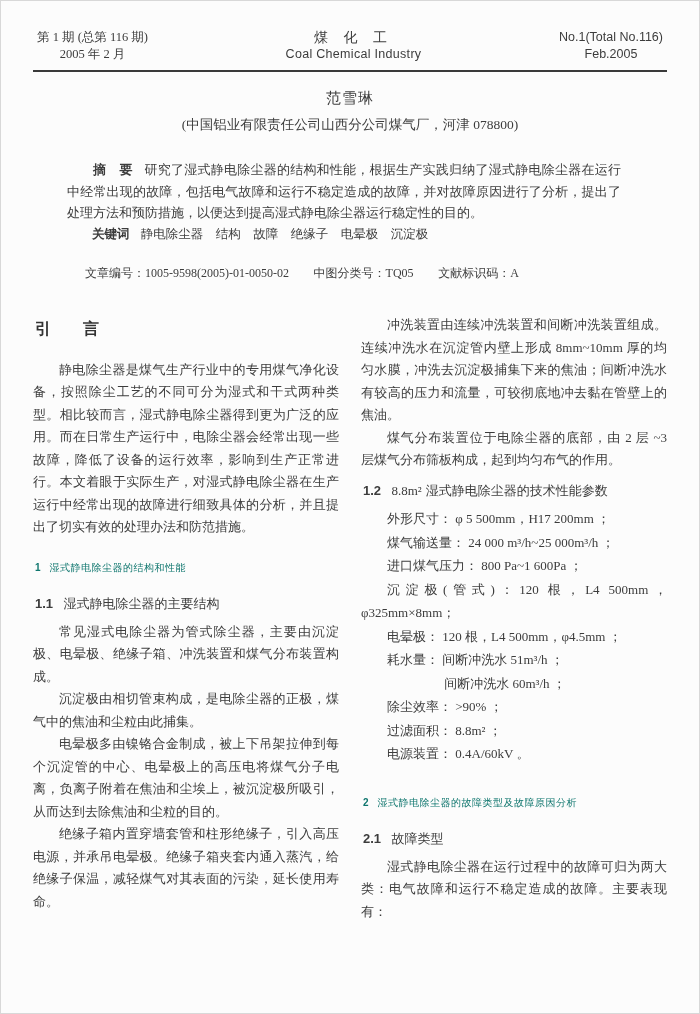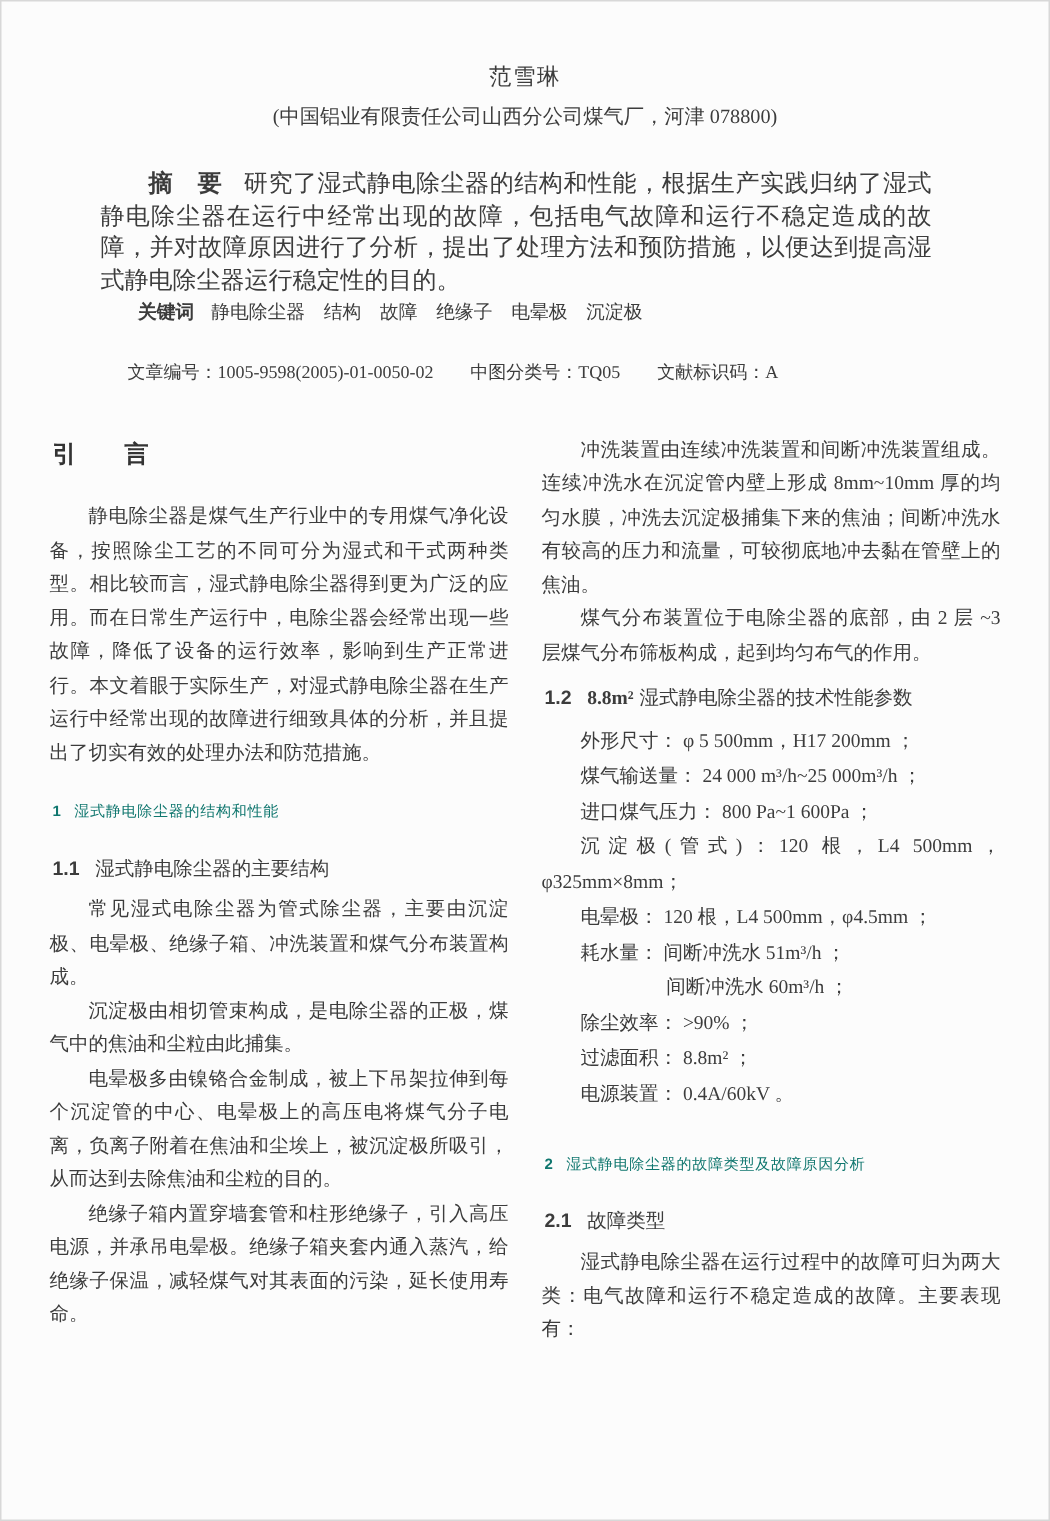--- a/index.html
+++ b/index.html
@@ -31,47 +31,61 @@
     text-align: center;
     font-size: 29px;
     letter-spacing: 3px;
     margin-top: 54px;
     color: #333;
     font-weight: 500;
   }
   .author { text-align: center; font-size: 15px; margin-top: 17px; letter-spacing: 1px; }
   .affiliation { text-align: center; font-size: 13.5px; margin-top: 8px; }
   
-  .abstract { margin: 25px 46px 0 34px; font-size: 16px; line-height: 21.5px; text-align: justify; }
+  .abstract { margin: 25px 46px 0 34px; font-size: 13px; line-height: 21.5px; text-align: justify; }
   .abstract p { text-indent: 2em; }
   .abstract .lbl { font-weight: bold; margin-right: 0.9em; }
   .keywords { margin: 0 34px; font-size: 12.5px; line-height: 21.5px; text-indent: 2em; }
   .keywords .lbl { font-weight: bold; margin-right: 0.9em; }
   
   .meta { margin: 20px 0 0 52px; font-size: 12px; }
   .meta .seg { margin-right: 1.8em; }
   
   .columns { display: flex; gap: 22px; margin-top: 32px; }
   .col { width: 307px; font-size: 13px; line-height: 22.5px; text-align: justify; }
   .col p { text-indent: 2em; }
   .intro-h { font-size: 16px; font-weight: bold; margin: 4px 0 18px 2px; color: #333; }
   .sec-h { font-size: 10px; margin: 18px 0 14px 2px; color: #0f766e; }
   .sec-h .num { font-weight: bold; font-family: "Liberation Sans", sans-serif; margin-right: 0.9em; }
   .sec-h .t { font-weight: 500; letter-spacing: 0.5px; }
   .sub-h { font-size: 13px; margin: 8px 0 5px 2px; }
   .sub-h .num { font-weight: bold; font-family: "Liberation Sans", sans-serif; margin-right: 0.8em; }
-  .sub-h .num2 { font-weight: bold; margin-right: 0.3em; }
+  .sub-h .num2 { font-weight: normal; margin-right: 0.3em; }
   .spec-list p { text-indent: 2em; line-height: 23.5px; }
   .spec-list p.cont { text-indent: 6.4em; }
 </style>
 </head>
 <body>
 
 <div class="page">
 
+  <div class="jheader">
+    <div class="cell">
+      <div>第 1 期 (总第 116 期)</div>
+      <div>2005 年 2 月</div>
+    </div>
+    <div class="cell">
+      <div class="cn-journal">煤 化 工</div>
+      <div class="en-journal">Coal Chemical Industry</div>
+    </div>
+    <div class="cell right">
+      <div>No.1(Total No.116)</div>
+      <div>Feb.2005</div>
+    </div>
+  </div>
 
   <div class="author">范雪琳</div>
   <div class="affiliation">(中国铝业有限责任公司山西分公司煤气厂，河津  078800)</div>
 
   <div class="abstract">
     <p><span class="lbl">摘　要</span><span>研究了湿式静电除尘器的结构和性能，根据生产实践归纳了湿式静电除尘器在运行中经常出现的故障，包括电气故障和运行不稳定造成的故障，并对故障原因进行了分析，提出了处理方法和预防措施，以便达到提高湿式静电除尘器运行稳定性的目的。</span></p>
   </div>
   <div class="keywords">
     <span class="lbl">关键词</span><span>静电除尘器　结构　故障　绝缘子　电晕极　沉淀极</span>
   </div>

